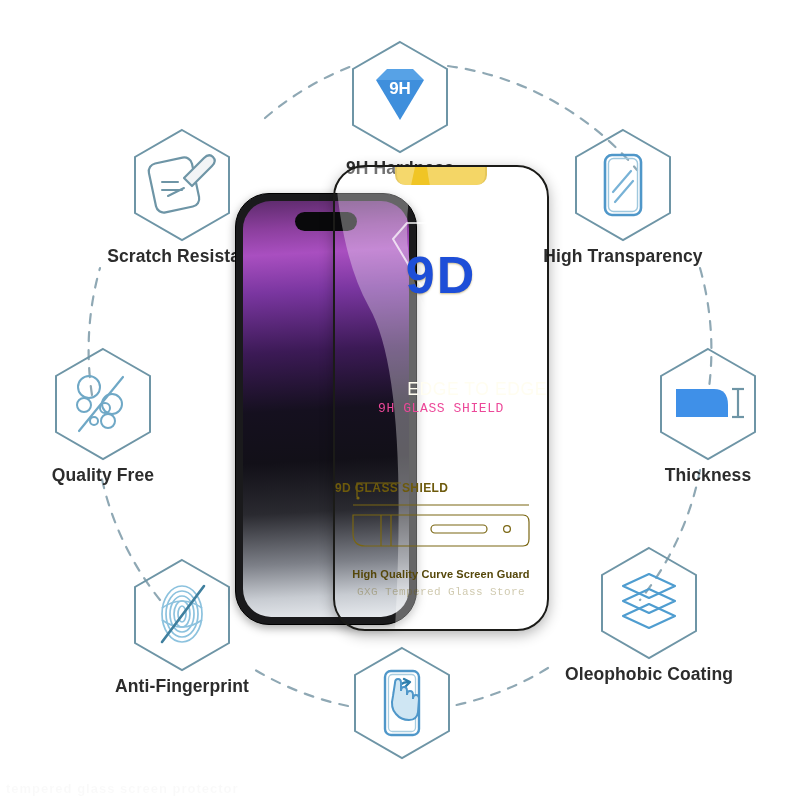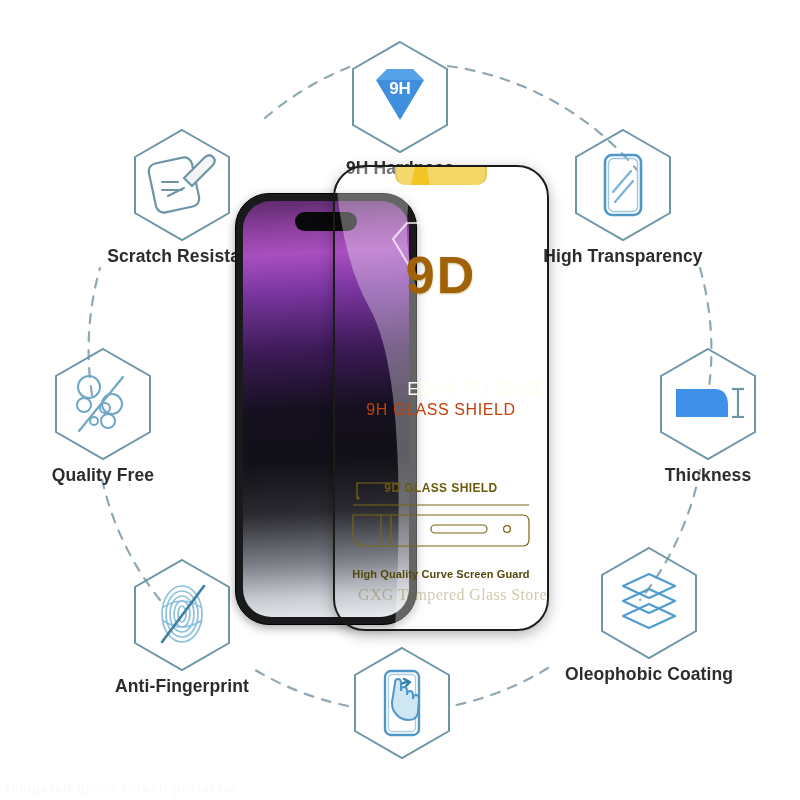--- a/index.html
+++ b/index.html
@@ -68,41 +68,41 @@
   .glass-tab{
     position:absolute;left:50%;top:-14px;transform:translateX(-50%);
     width:88px;height:30px;border-radius:14px 14px 10px 10px;
     background:#f0c525;
     border:2px solid #d8ae14;
     border-bottom:none;
     z-index:0;
   }
   .glass-inner{position:absolute;left:0;top:0;right:0;bottom:0;overflow:hidden;border-radius:29px;}
 
-  .gl-text{position:absolute;left:0;right:0;text-align:center;color:#a16207;}
+  .gl-text{position:absolute;left:0;right:0;text-align:center;color:#1d4ed8;}
   .gl-9d{
     top:78px;font-size:52px;font-weight:700;
     letter-spacing:2px;
     text-shadow:0 1px 2px rgba(140,105,0,.45);
   }
   .gl-line1{top:212px;font-size:17.5px;font-weight:400;letter-spacing:.6px;color:#fffdf0;text-align:right;}
-  .gl-line2{top:234px;font-size:16px;font-weight:400;letter-spacing:.6px;color:#c2410c;}
+  .gl-line2{top:234px;font-size:13px;font-weight:400;letter-spacing:.6px;color:#ec4899;font-family:Liberation Mono, monospace;}
 
   .gl-shield-label{
-    position:absolute;left:0;right:0;top:314px;text-align:center;
+    position:absolute;left:0;right:0;top:314px;
     font-size:12px;font-weight:700;color:#6d5a0c;letter-spacing:.4px;
   }
   .gl-caption{
     position:absolute;left:0;right:0;top:401px;text-align:center;
     font-size:11px;font-weight:700;color:#55470a;letter-spacing:.1px;
   }
   .gl-store{
-    position:absolute;left:0;right:0;top:419px;text-align:right;
-    font-size:16px;color:rgba(110,92,10,.33);
-    font-family:Liberation Serif, serif;letter-spacing:.4px;
+    position:absolute;left:0;right:0;top:419px;text-align:center;
+    font-size:11px;color:rgba(110,92,10,.33);
+    font-family:Liberation Mono, monospace;letter-spacing:.4px;
   }
   .watermark{
     position:absolute;left:6px;bottom:4px;
     font-size:13px;color:rgba(0,0,0,.022);
     letter-spacing:1px;font-weight:700;
   }
 </style>
 </head>
 <body>
 

